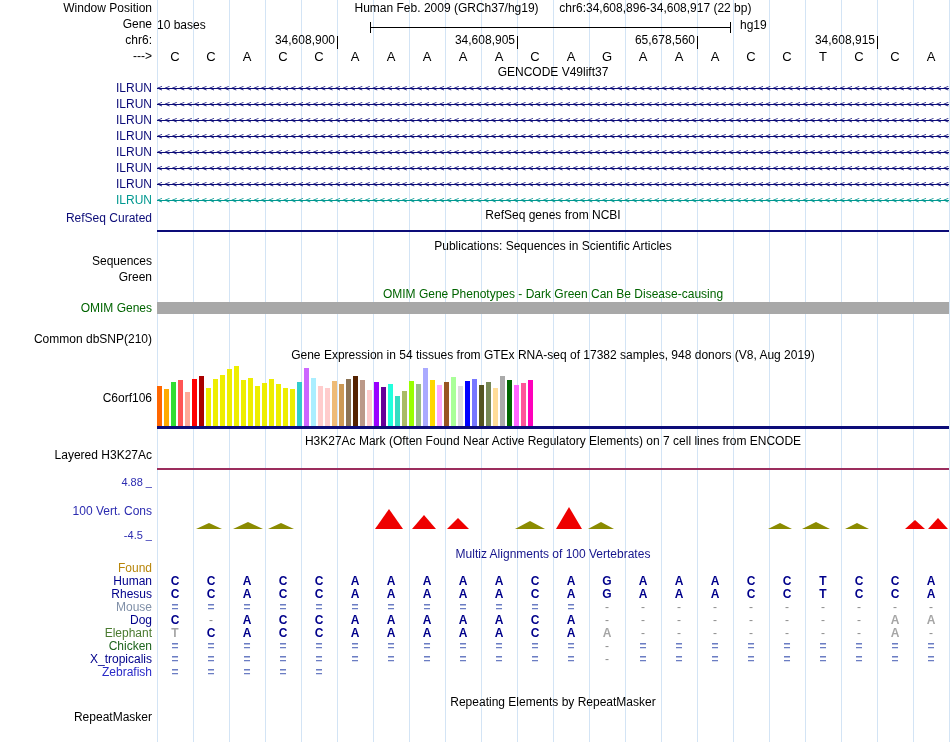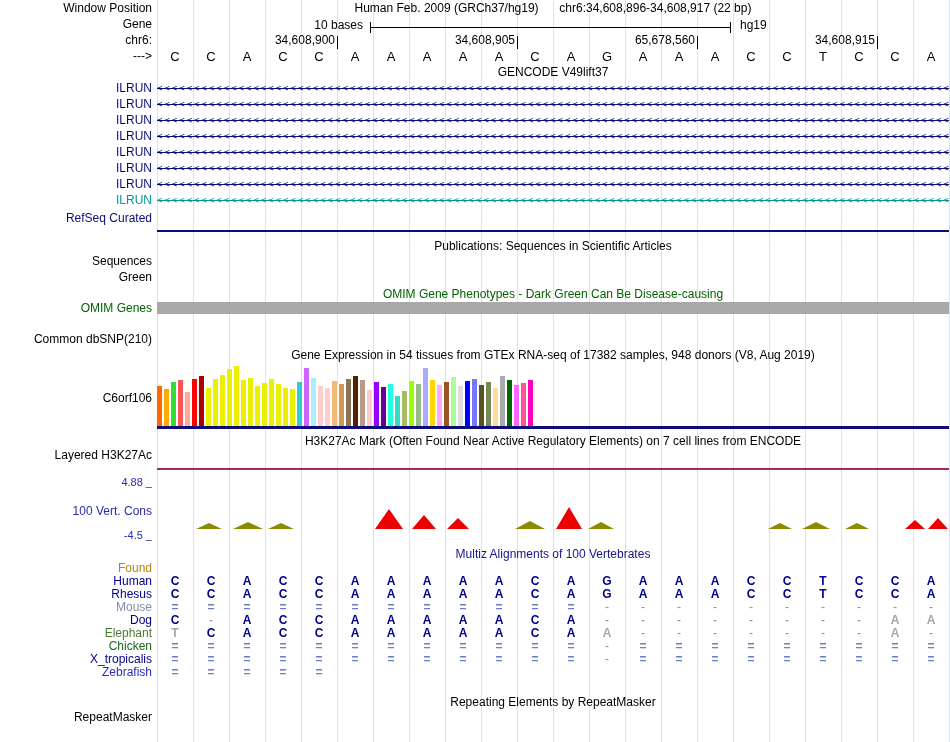--- a/index.html
+++ b/index.html
@@ -61,21 +61,21 @@
     </div>
 
   <div class="lbl" style="top:2px">Window Position</div>
   <div class="title" style="top:2px">
     <span>Human Feb. 2009 (GRCh37/hg19)</span>
     <span style="display:inline-block;width:14px"></span>
     <span>chr6:34,608,896-34,608,917 (22 bp)</span>
   </div>
 
   <div class="lbl" style="top:18px">Gene</div>
-  <div style="position:absolute;left:157px;top:18px;width:206px;text-align:right">10 bases</div>
+  <div style="position:absolute;left:157px;top:18px;width:206px;">10 bases</div>
   <div style="position:absolute;left:370px;top:27px;width:361px;height:1px;background:#000"></div>
   <div class="tickmark" style="left:370px;top:22px;height:11px"></div>
   <div class="tickmark" style="left:730px;top:22px;height:11px"></div>
   <div style="position:absolute;left:740px;top:18px">hg19</div>
 
   <div class="lbl" style="top:34px">chr6:</div>
   <div id="coord-row">
       <div class="coordnum" style="left: 225px; width: 110px;">34,608,900</div>
       <div class="coordtick" style="left: 337px;"></div>
       <div class="coordnum" style="left: 405px; width: 110px;">34,608,905</div>
@@ -125,20 +125,21 @@
       <div class="lbl" style="top: 146px; color: rgb(12, 12, 120);">ILRUN</div>
       <div class="generow" style="top: 146px; color: rgb(12, 12, 120);">&lt;&lt;&lt;&lt;&lt;&lt;&lt;&lt;&lt;&lt;&lt;&lt;&lt;&lt;&lt;&lt;&lt;&lt;&lt;&lt;&lt;&lt;&lt;&lt;&lt;&lt;&lt;&lt;&lt;&lt;&lt;&lt;&lt;&lt;&lt;&lt;&lt;&lt;&lt;&lt;&lt;&lt;&lt;&lt;&lt;&lt;&lt;&lt;&lt;&lt;&lt;&lt;&lt;&lt;&lt;&lt;&lt;&lt;&lt;&lt;&lt;&lt;&lt;&lt;&lt;&lt;&lt;&lt;&lt;&lt;&lt;&lt;&lt;&lt;&lt;&lt;&lt;&lt;&lt;&lt;&lt;&lt;&lt;&lt;&lt;&lt;&lt;&lt;&lt;&lt;&lt;&lt;&lt;&lt;&lt;&lt;&lt;&lt;&lt;&lt;&lt;&lt;&lt;&lt;&lt;&lt;&lt;&lt;&lt;&lt;&lt;&lt;&lt;&lt;&lt;&lt;&lt;&lt;&lt;&lt;&lt;&lt;&lt;&lt;&lt;&lt;&lt;&lt;&lt;&lt;</div>
       <div class="lbl" style="top: 162px; color: rgb(12, 12, 120);">ILRUN</div>
       <div class="generow" style="top: 162px; color: rgb(12, 12, 120);">&lt;&lt;&lt;&lt;&lt;&lt;&lt;&lt;&lt;&lt;&lt;&lt;&lt;&lt;&lt;&lt;&lt;&lt;&lt;&lt;&lt;&lt;&lt;&lt;&lt;&lt;&lt;&lt;&lt;&lt;&lt;&lt;&lt;&lt;&lt;&lt;&lt;&lt;&lt;&lt;&lt;&lt;&lt;&lt;&lt;&lt;&lt;&lt;&lt;&lt;&lt;&lt;&lt;&lt;&lt;&lt;&lt;&lt;&lt;&lt;&lt;&lt;&lt;&lt;&lt;&lt;&lt;&lt;&lt;&lt;&lt;&lt;&lt;&lt;&lt;&lt;&lt;&lt;&lt;&lt;&lt;&lt;&lt;&lt;&lt;&lt;&lt;&lt;&lt;&lt;&lt;&lt;&lt;&lt;&lt;&lt;&lt;&lt;&lt;&lt;&lt;&lt;&lt;&lt;&lt;&lt;&lt;&lt;&lt;&lt;&lt;&lt;&lt;&lt;&lt;&lt;&lt;&lt;&lt;&lt;&lt;&lt;&lt;&lt;&lt;&lt;&lt;&lt;&lt;&lt;</div>
       <div class="lbl" style="top: 178px; color: rgb(12, 12, 120);">ILRUN</div>
       <div class="generow" style="top: 178px; color: rgb(12, 12, 120);">&lt;&lt;&lt;&lt;&lt;&lt;&lt;&lt;&lt;&lt;&lt;&lt;&lt;&lt;&lt;&lt;&lt;&lt;&lt;&lt;&lt;&lt;&lt;&lt;&lt;&lt;&lt;&lt;&lt;&lt;&lt;&lt;&lt;&lt;&lt;&lt;&lt;&lt;&lt;&lt;&lt;&lt;&lt;&lt;&lt;&lt;&lt;&lt;&lt;&lt;&lt;&lt;&lt;&lt;&lt;&lt;&lt;&lt;&lt;&lt;&lt;&lt;&lt;&lt;&lt;&lt;&lt;&lt;&lt;&lt;&lt;&lt;&lt;&lt;&lt;&lt;&lt;&lt;&lt;&lt;&lt;&lt;&lt;&lt;&lt;&lt;&lt;&lt;&lt;&lt;&lt;&lt;&lt;&lt;&lt;&lt;&lt;&lt;&lt;&lt;&lt;&lt;&lt;&lt;&lt;&lt;&lt;&lt;&lt;&lt;&lt;&lt;&lt;&lt;&lt;&lt;&lt;&lt;&lt;&lt;&lt;&lt;&lt;&lt;&lt;&lt;&lt;&lt;&lt;&lt;</div>
       <div class="lbl" style="top: 194px; color: rgb(0, 152, 144);">ILRUN</div>
       <div class="generow" style="top: 194px; color: rgb(0, 152, 144);">&lt;&lt;&lt;&lt;&lt;&lt;&lt;&lt;&lt;&lt;&lt;&lt;&lt;&lt;&lt;&lt;&lt;&lt;&lt;&lt;&lt;&lt;&lt;&lt;&lt;&lt;&lt;&lt;&lt;&lt;&lt;&lt;&lt;&lt;&lt;&lt;&lt;&lt;&lt;&lt;&lt;&lt;&lt;&lt;&lt;&lt;&lt;&lt;&lt;&lt;&lt;&lt;&lt;&lt;&lt;&lt;&lt;&lt;&lt;&lt;&lt;&lt;&lt;&lt;&lt;&lt;&lt;&lt;&lt;&lt;&lt;&lt;&lt;&lt;&lt;&lt;&lt;&lt;&lt;&lt;&lt;&lt;&lt;&lt;&lt;&lt;&lt;&lt;&lt;&lt;&lt;&lt;&lt;&lt;&lt;&lt;&lt;&lt;&lt;&lt;&lt;&lt;&lt;&lt;&lt;&lt;&lt;&lt;&lt;&lt;&lt;&lt;&lt;&lt;&lt;&lt;&lt;&lt;&lt;&lt;&lt;&lt;&lt;&lt;&lt;&lt;&lt;&lt;&lt;&lt;</div>
     </div>
 
+  <div class="title" style="top:209px">RefSeq genes from NCBI</div>
   <div class="lbl blue" style="top:212px">RefSeq Curated</div>
   <div class="hline" id="refseq-line" style="top: 230px; height: 2px; background: rgb(12, 12, 120);"></div>
 
   <div class="title" style="top:240px">Publications: Sequences in Scientific Articles</div>
   <div class="lbl" style="top:255px">Sequences</div>
   <div class="lbl" style="top:271px">Green</div>
 
   <div class="title green" style="top:288px">OMIM Gene Phenotypes - Dark Green Can Be Disease-causing</div>
   <div class="lbl green" style="top:302px">OMIM Genes</div>
   <div class="hline" id="omim-bar" style="top: 302px; height: 12px; background: rgb(168, 168, 168);"></div>

